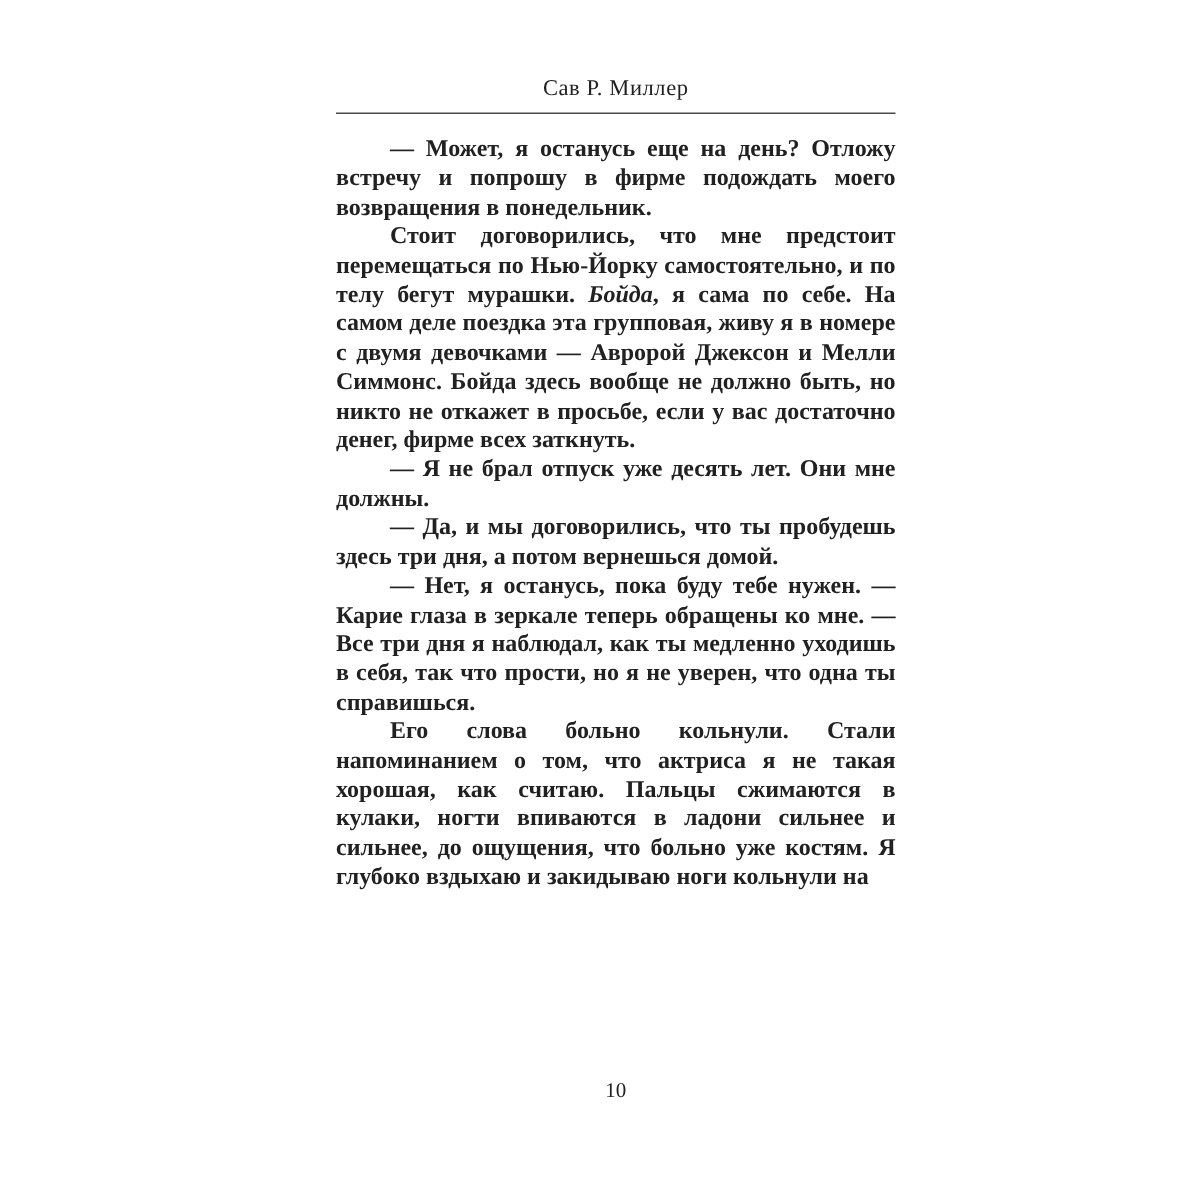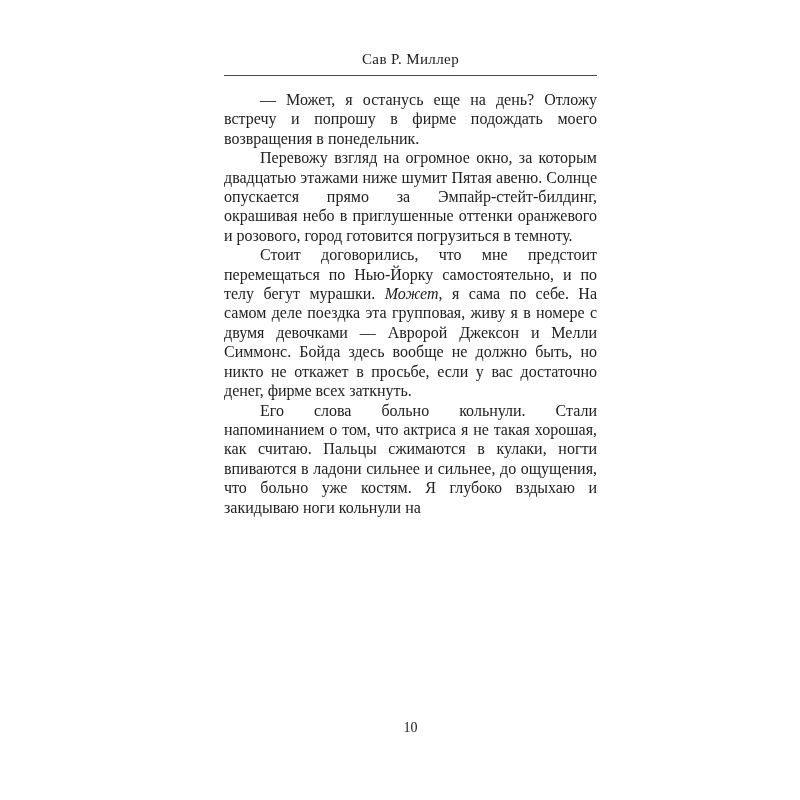--- a/index.html
+++ b/index.html
@@ -31,20 +31,21 @@
     border-bottom: 1px solid #4a4a4a;
   }
   .body-text {
     position: absolute;
     top: 90px;
     left: 224px;
     width: 373px;
     font-size: 16px;
     line-height: 19.4px;
     text-align: justify;
+    font-weight: bold;
   }
   .body-text p {
     margin: 0;
     text-indent: 36px;
   }
   .body-text em {
     font-style: italic;
   }
   .page-number {
     position: absolute;
@@ -60,20 +61,22 @@
 <body>
 
 <div class="page">
 
   <div class="running-header">
     <span>Сав Р. Миллер</span>
   </div>
 
   <div class="body-text">
       <p><span>— Может, я останусь еще на день? Отложу встречу и попрошу в фирме подождать моего возвращения в понедельник.</span></p>
-      <p><span>Перевожу взгляд на огромное окно, за которым двадцатью этажами ниже шумит Пятая авеню. Солнце опускается прямо за Эмпайр-стейт-билдинг, окрашивая небо в приглушенные оттенки оранжевого и розового, город готовится погрузиться в темноту.</span></p>
-      <p><span>Стоит договорились, что мне предстоит перемещаться по Нью-Йорку самостоятельно, и по телу бегут мурашки. </span><em>Может</em><span>, я сама по себе. На самом деле поездка эта групповая, живу я в номере с двумя девочками — Авророй Джексон и Мелли Симмонс. Бойда здесь вообще не должно быть, но никто не откажет в просьбе, если у вас достаточно денег, фирме всех заткнуть.</span></p>
+      <p><span>Стоит договорились, что мне предстоит перемещаться по Нью-Йорку самостоятельно, и по телу бегут мурашки. </span><em>Бойда</em><span>, я сама по себе. На самом деле поездка эта групповая, живу я в номере с двумя девочками — Авророй Джексон и Мелли Симмонс. Бойда здесь вообще не должно быть, но никто не откажет в просьбе, если у вас достаточно денег, фирме всех заткнуть.</span></p>
+      <p><span>— Я не брал отпуск уже десять лет. Они мне должны.</span></p>
+      <p><span>— Да, и мы договорились, что ты пробудешь здесь три дня, а потом вернешься домой.</span></p>
+      <p><span>— Нет, я останусь, пока буду тебе нужен. — Карие глаза в зеркале теперь обращены ко мне. — Все три дня я наблюдал, как ты медленно уходишь в себя, так что прости, но я не уверен, что одна ты справишься.</span></p>
       <p><span>Его слова больно кольнули. Стали напоминанием о том, что актриса я не такая хорошая, как считаю. Пальцы сжимаются в кулаки, ногти впиваются в ладони сильнее и сильнее, до ощущения, что больно уже костям. Я глубоко вздыхаю и закидываю ноги кольнули на</span></p>
     </div>
 
   <div class="page-number">10</div>
 
 </div>
 
 </body></html>

